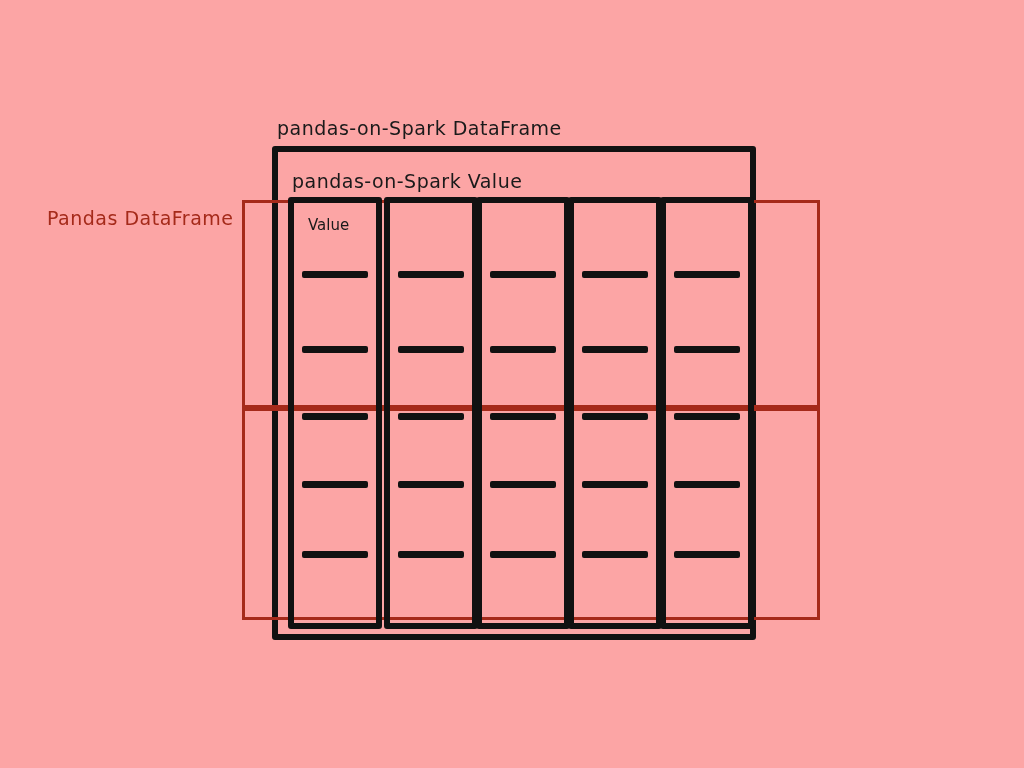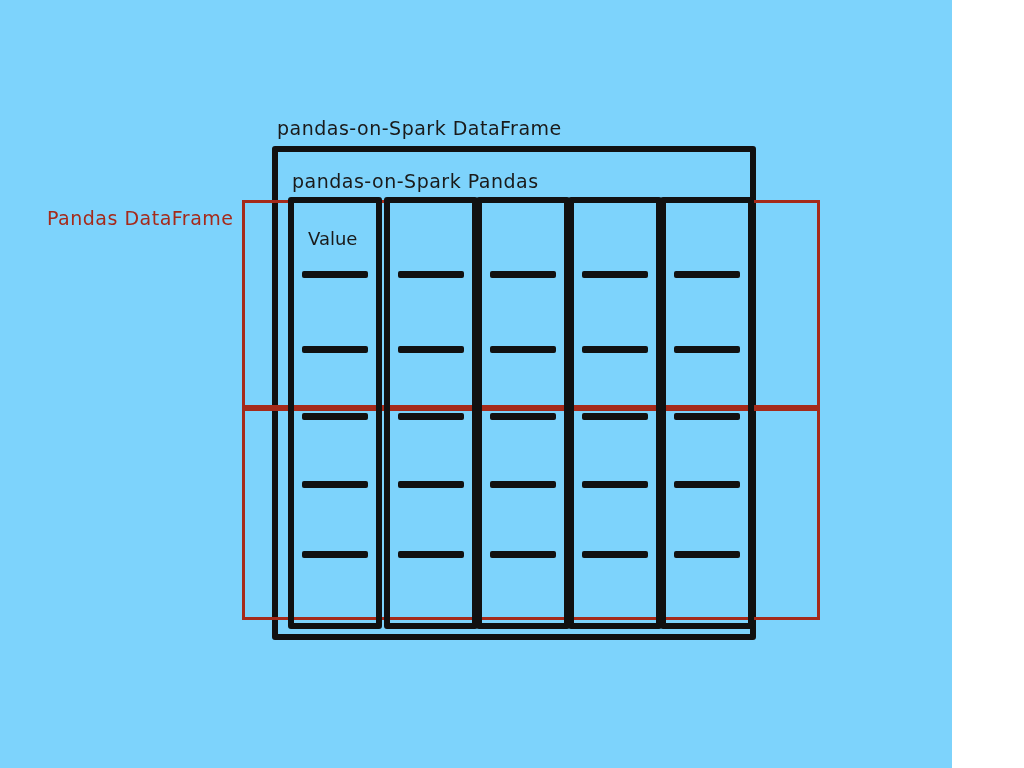--- a/index.html
+++ b/index.html
@@ -2,23 +2,23 @@
 <html><head>
 <meta charset="utf-8">
 <style>
   html, body {
     margin: 0;
     padding: 0;
     background: #ffffff;
   }
   #canvas {
     position: relative;
-    width: 952px;
+    width: 1024px;
     height: 768px;
-    background: #7dd3fc;
+    background: #fca5a5;
     font-family: "DejaVu Sans", sans-serif;
     overflow: hidden;
   }
 
   
   .label {
     position: absolute;
     white-space: nowrap;
     letter-spacing: 0.5px;
   }
@@ -80,22 +80,22 @@
     left: 242px;
     top: 408px;
     width: 578px;
     height: 212px;
   }
 
   
   #value-label {
     position: absolute;
     left: 308px;
-    top: 228px;
-    font-size: 18px;
+    top: 216px;
+    font-size: 15px;
     color: #1a1a1a;
   }
 
   #ps-dataframe-label { left: 277px; top: 117px; }
   #ps-series-label    { left: 292px; top: 170px; }
   #pandas-df-label    { left: 47px;  top: 207px; }
 </style>
 </head>
 <body>
 
@@ -137,19 +137,19 @@
   <div class="series-col" style="left:660px;">
     <div class="cell-line" style="top:68px;"></div>
     <div class="cell-line" style="top:143px;"></div>
     <div class="cell-line" style="top:210px;"></div>
     <div class="cell-line" style="top:278px;"></div>
     <div class="cell-line" style="top:348px;"></div>
   </div>
 
   <div class="label label-black" id="ps-dataframe-label">pandas-on-Spark DataFrame</div>
 
-  <div class="label label-black" id="ps-series-label">pandas-on-Spark Pandas</div>
+  <div class="label label-black" id="ps-series-label">pandas-on-Spark Value</div>
 
   <div class="label label-red" id="pandas-df-label">Pandas DataFrame</div>
 
   <div id="value-label">Value</div>
 
 </div>
 
 </body></html>

